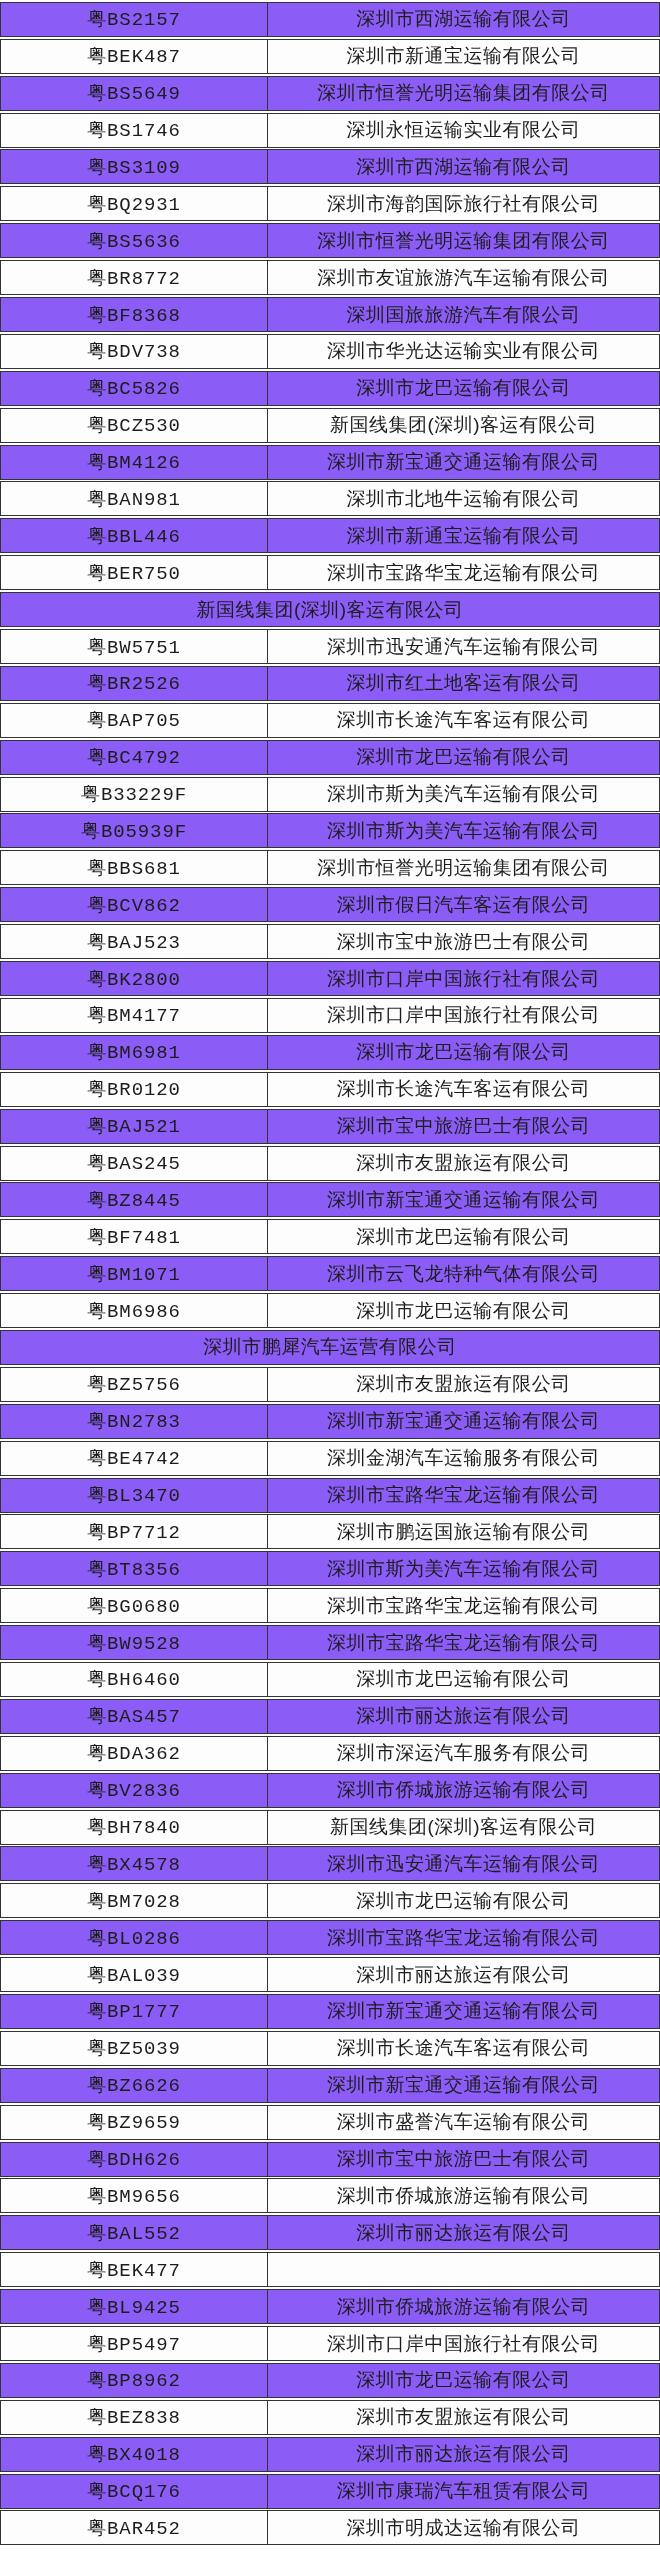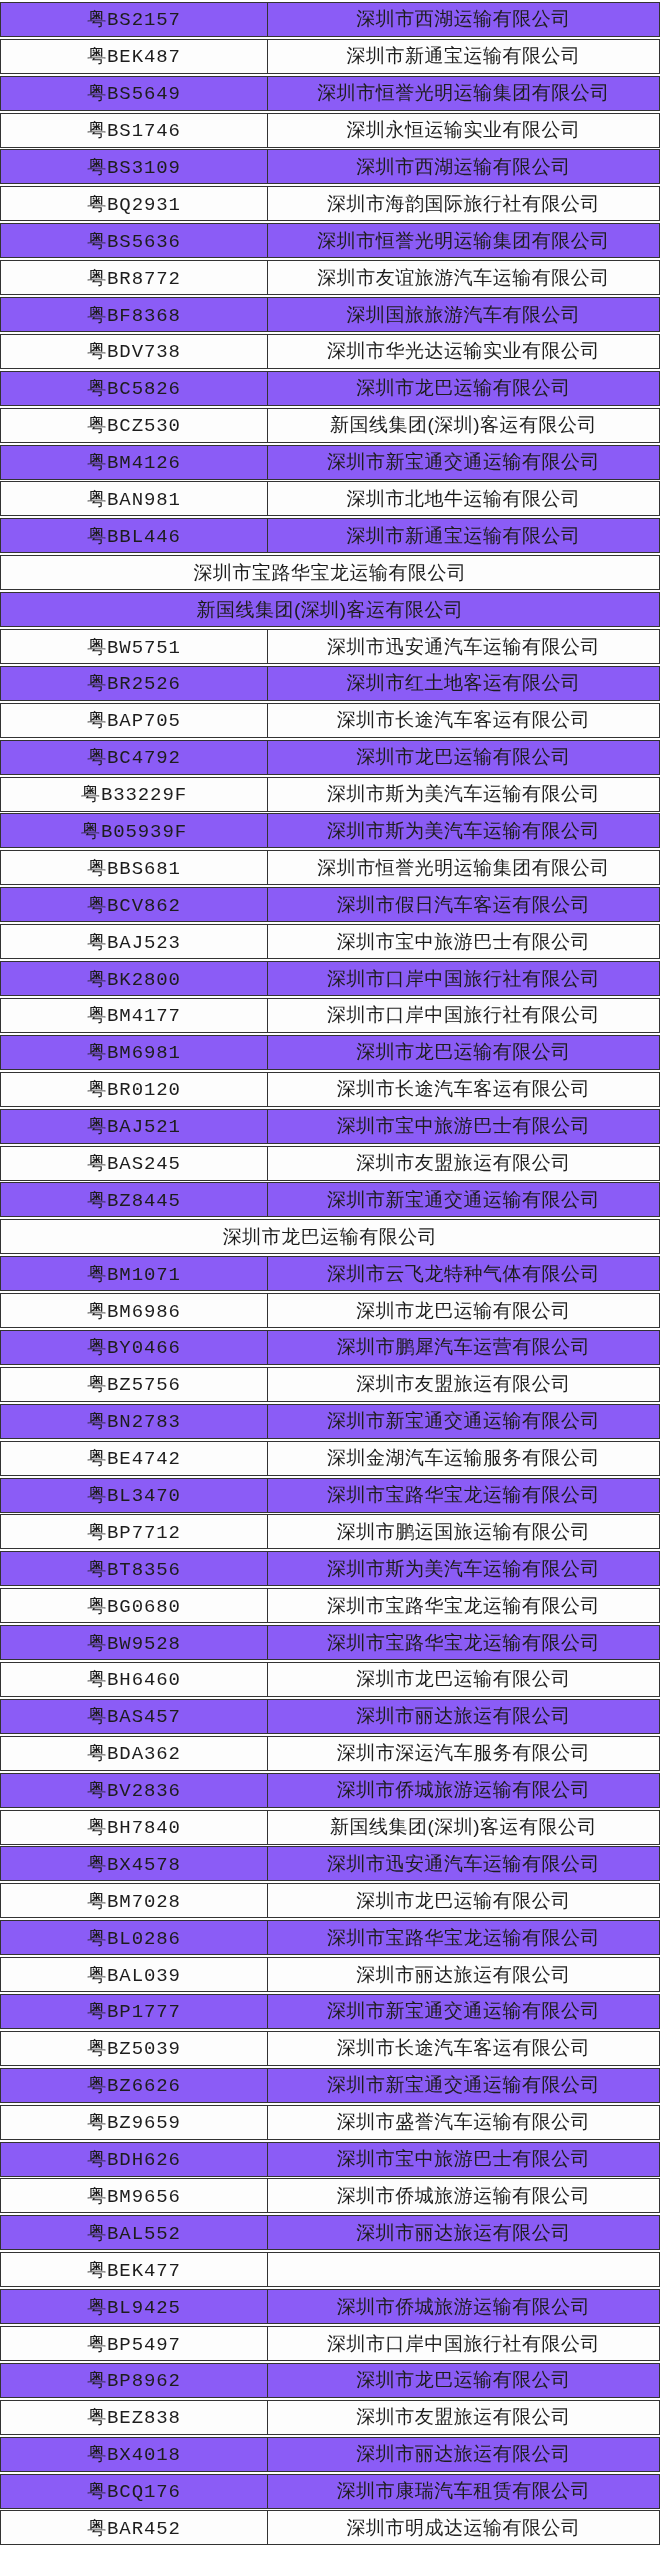--- a/index.html
+++ b/index.html
@@ -123,20 +123,21 @@
     <div class="cell plate">粤BAN981</div>
     <div class="cell company">深圳市北地牛运输有限公司</div>
   </div>
 
   <div class="row alt">
     <div class="cell plate">粤BBL446</div>
     <div class="cell company">深圳市新通宝运输有限公司</div>
   </div>
 
   <div class="row">
+    <div class="cell plate">粤BER750</div>
     <div class="cell company">深圳市宝路华宝龙运输有限公司</div>
   </div>
 
   <div class="row alt">
     <div class="cell company">新国线集团(深圳)客运有限公司</div>
   </div>
 
   <div class="row">
     <div class="cell plate">粤BW5751</div>
     <div class="cell company">深圳市迅安通汽车运输有限公司</div>
@@ -211,35 +212,35 @@
     <div class="cell plate">粤BAS245</div>
     <div class="cell company">深圳市友盟旅运有限公司</div>
   </div>
 
   <div class="row alt">
     <div class="cell plate">粤BZ8445</div>
     <div class="cell company">深圳市新宝通交通运输有限公司</div>
   </div>
 
   <div class="row">
+    <div class="cell plate">粤BF7481</div>
     <div class="cell company">深圳市龙巴运输有限公司</div>
   </div>
 
   <div class="row alt">
     <div class="cell plate">粤BM1071</div>
     <div class="cell company">深圳市云飞龙特种气体有限公司</div>
   </div>
 
   <div class="row">
     <div class="cell plate">粤BM6986</div>
     <div class="cell company">深圳市龙巴运输有限公司</div>
   </div>
 
   <div class="row alt">
-    <div class="cell plate">粤BY0466</div>
     <div class="cell company">深圳市鹏犀汽车运营有限公司</div>
   </div>
 
   <div class="row">
     <div class="cell plate">粤BZ5756</div>
     <div class="cell company">深圳市友盟旅运有限公司</div>
   </div>
 
   <div class="row alt">
     <div class="cell plate">粤BN2783</div>

